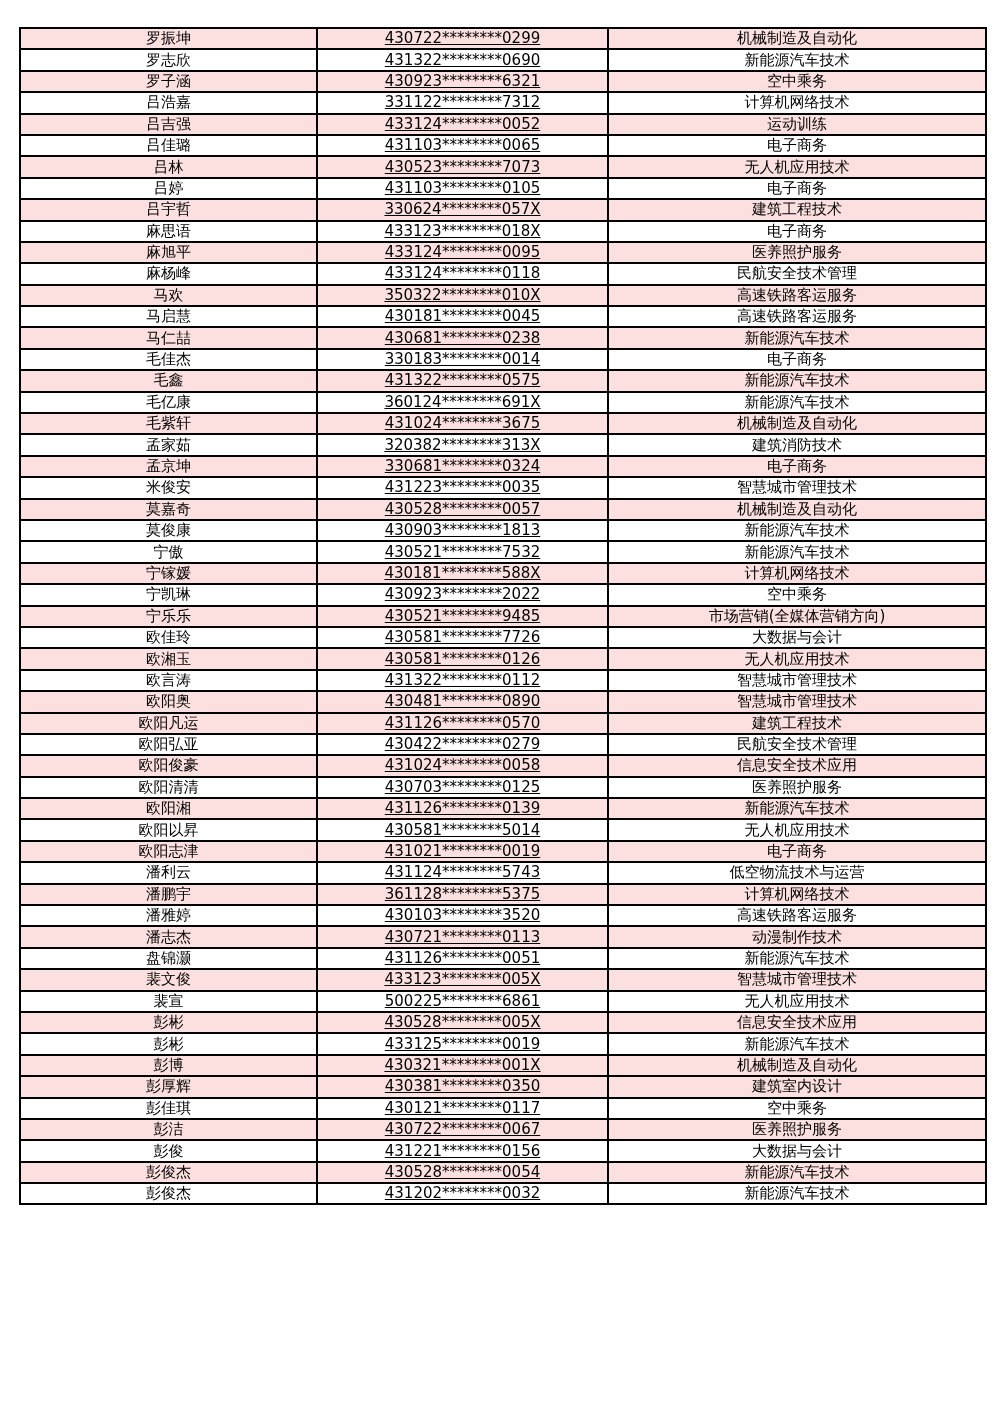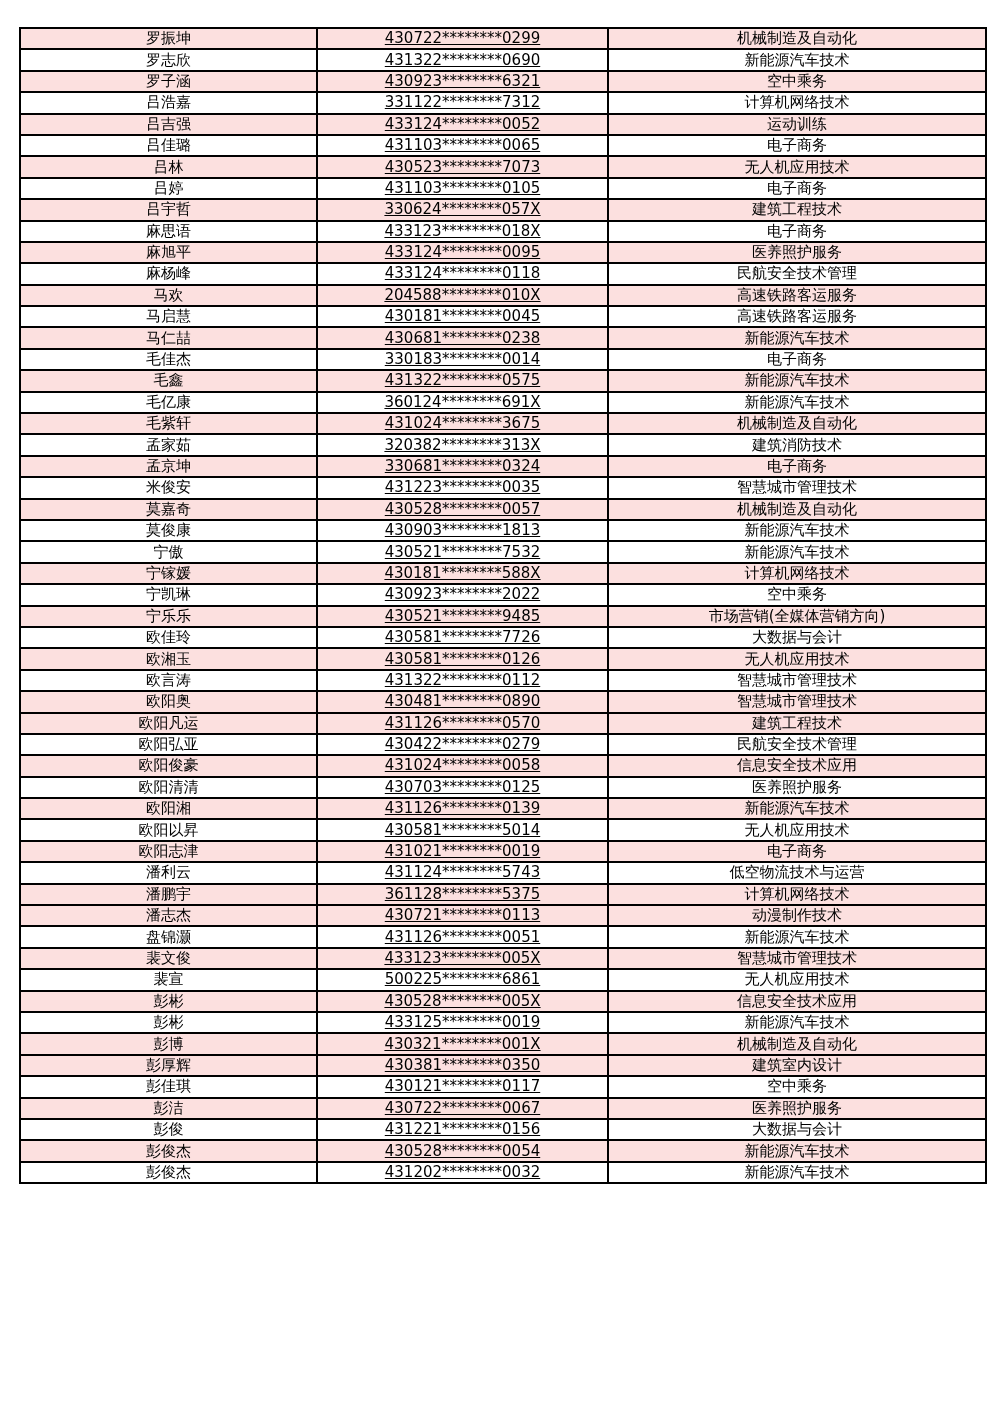--- a/index.html
+++ b/index.html
@@ -106,21 +106,21 @@
           <td class="id-cell">433124********0095</td>
           <td class="major-cell">医养照护服务</td>
         </tr>
         <tr class="base">
           <td class="name-cell">麻杨峰</td>
           <td class="id-cell">433124********0118</td>
           <td class="major-cell">民航安全技术管理</td>
         </tr>
         <tr class="alt">
           <td class="name-cell">马欢</td>
-          <td class="id-cell">204588********010X</td>
+          <td class="id-cell">350322********010X</td>
           <td class="major-cell">高速铁路客运服务</td>
         </tr>
         <tr class="base">
           <td class="name-cell">马启慧</td>
           <td class="id-cell">430181********0045</td>
           <td class="major-cell">高速铁路客运服务</td>
         </tr>
         <tr class="alt">
           <td class="name-cell">马仁喆</td>
           <td class="id-cell">430681********0238</td>
@@ -248,20 +248,25 @@
         </tr>
         <tr class="base">
           <td class="name-cell">潘利云</td>
           <td class="id-cell">431124********5743</td>
           <td class="major-cell">低空物流技术与运营</td>
         </tr>
         <tr class="alt">
           <td class="name-cell">潘鹏宇</td>
           <td class="id-cell">361128********5375</td>
           <td class="major-cell">计算机网络技术</td>
+        </tr>
+        <tr class="base">
+          <td class="name-cell">潘雅婷</td>
+          <td class="id-cell">430103********3520</td>
+          <td class="major-cell">高速铁路客运服务</td>
         </tr>
         <tr class="alt">
           <td class="name-cell">潘志杰</td>
           <td class="id-cell">430721********0113</td>
           <td class="major-cell">动漫制作技术</td>
         </tr>
         <tr class="base">
           <td class="name-cell">盘锦灏</td>
           <td class="id-cell">431126********0051</td>
           <td class="major-cell">新能源汽车技术</td>

